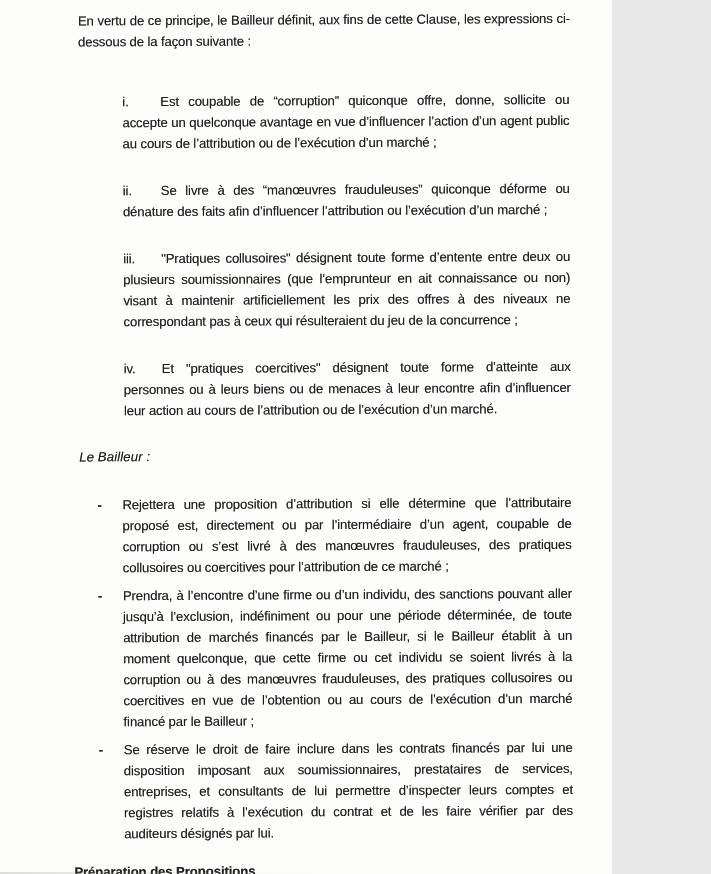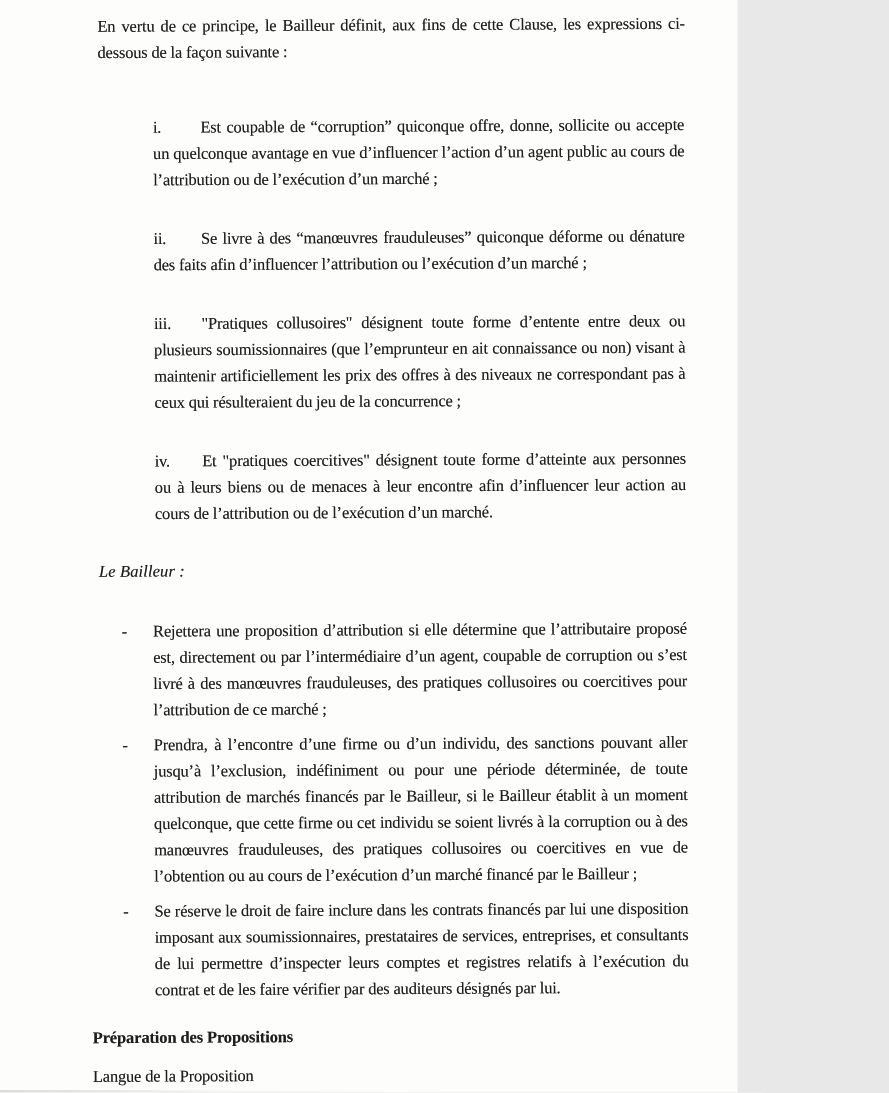--- a/index.html
+++ b/index.html
@@ -2,22 +2,23 @@
 <html><head>
 <meta charset="utf-8">
 <style>
   html, body { margin: 0; padding: 0; background: #e8e8e8; }
   .page {
     position: relative;
     width: 590px;
     height: 874px;
     background: #fdfdfc;
     overflow: hidden;
-    font-family: Liberation Serif, serif;
+    font-family: Liberation Sans, sans-serif;
     color: #1e1e1e;
+    padding-left: 22px;
     -webkit-font-smoothing: antialiased;
   }
   .content {
     position: absolute;
     top: 0; left: 0; right: 0;
     transform: rotate(-0.3deg);
     transform-origin: 360px 420px;
     font-size: 13.2px;
     line-height: 21px;
     letter-spacing: -0.15px;

